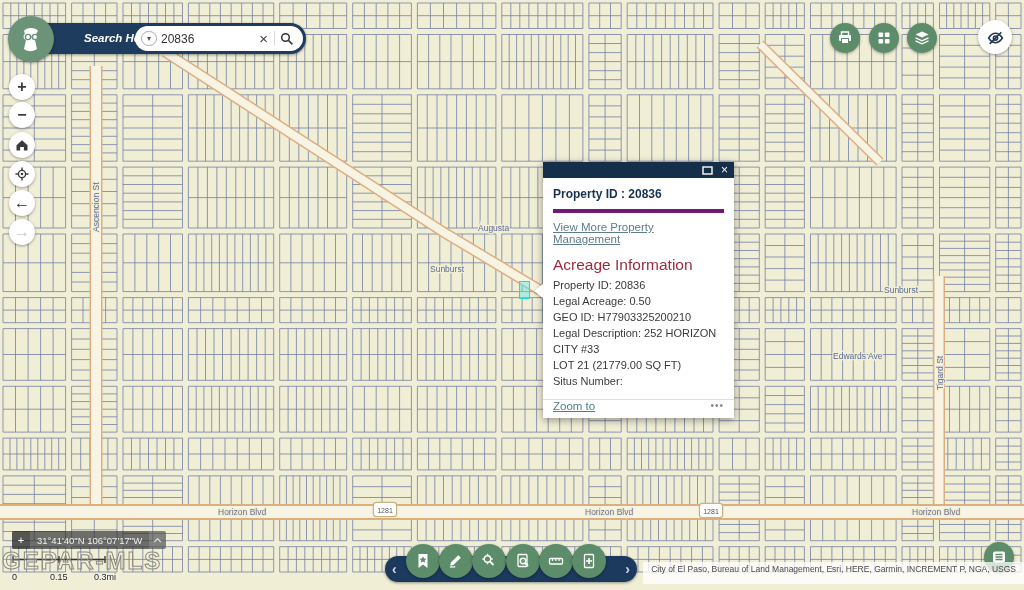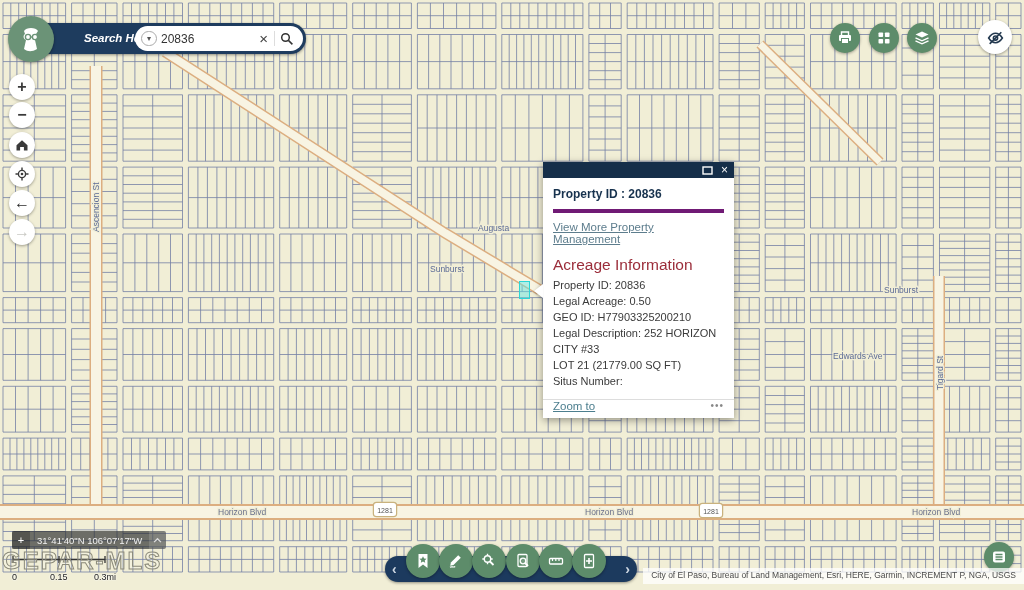--- a/index.html
+++ b/index.html
@@ -56,21 +56,21 @@
   #coords{position:absolute;left:12px;top:531px;height:18px;background:rgba(45,48,50,.68);border-radius:2px;
           display:flex;align-items:center;color:#f2f2f2;}
   #coords .box{width:18px;height:18px;display:flex;align-items:center;justify-content:center;background:rgba(0,0,0,.22);}
   #coords .box2{width:17px;height:18px;display:flex;align-items:center;justify-content:center;background:rgba(255,255,255,.14);cursor:pointer;}
   #coords-text{font-size:9.5px;padding:0 7px;white-space:nowrap;}
   #scalebar{position:absolute;left:12px;top:555px;width:120px;}
   #scalebar .labels{position:relative;font-size:9px;color:#222;text-shadow:0 0 2px #fff,0 0 2px #fff;height:11px;}
   #scalebar .labels span{position:absolute;top:8px;}
   #watermark{position:absolute;left:2px;top:547px;font-size:24px;font-weight:bold;letter-spacing:2px;
              color:rgba(255,255,255,.18);-webkit-text-stroke:1px #8b8a7a;pointer-events:none;}
-  #attribution{position:absolute;right:0;bottom:6px;height:16px;line-height:14px;background:rgba(255,255,255,.75);
+  #attribution{position:absolute;right:0;bottom:6px;height:22px;line-height:14px;background:rgba(255,255,255,.75);
                font-size:8.5px;color:#4a4a4a;padding:0 8px;white-space:nowrap;}
   svg{display:block;}
 </style>
 </head>
 <body>
 
 <div id="stage">
 
   <svg id="map-svg" width="1024" height="590">
     <rect width="1024" height="590" fill="#f1eed6"></rect>

